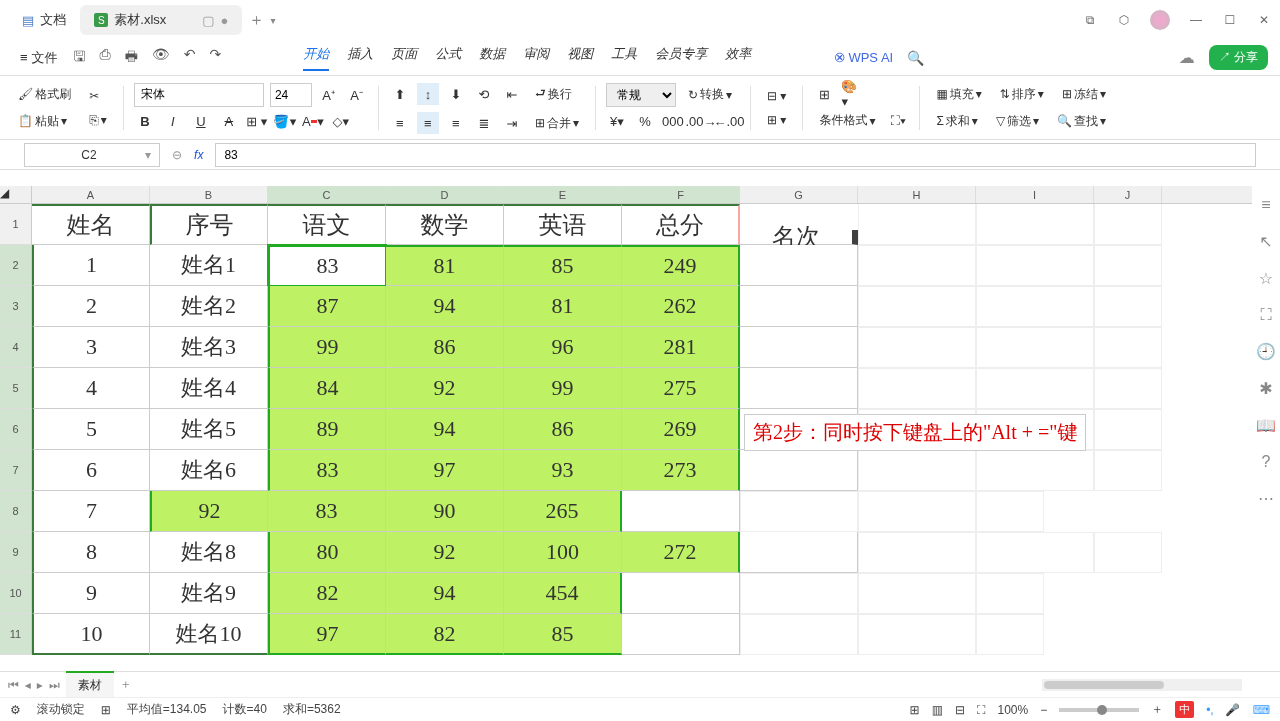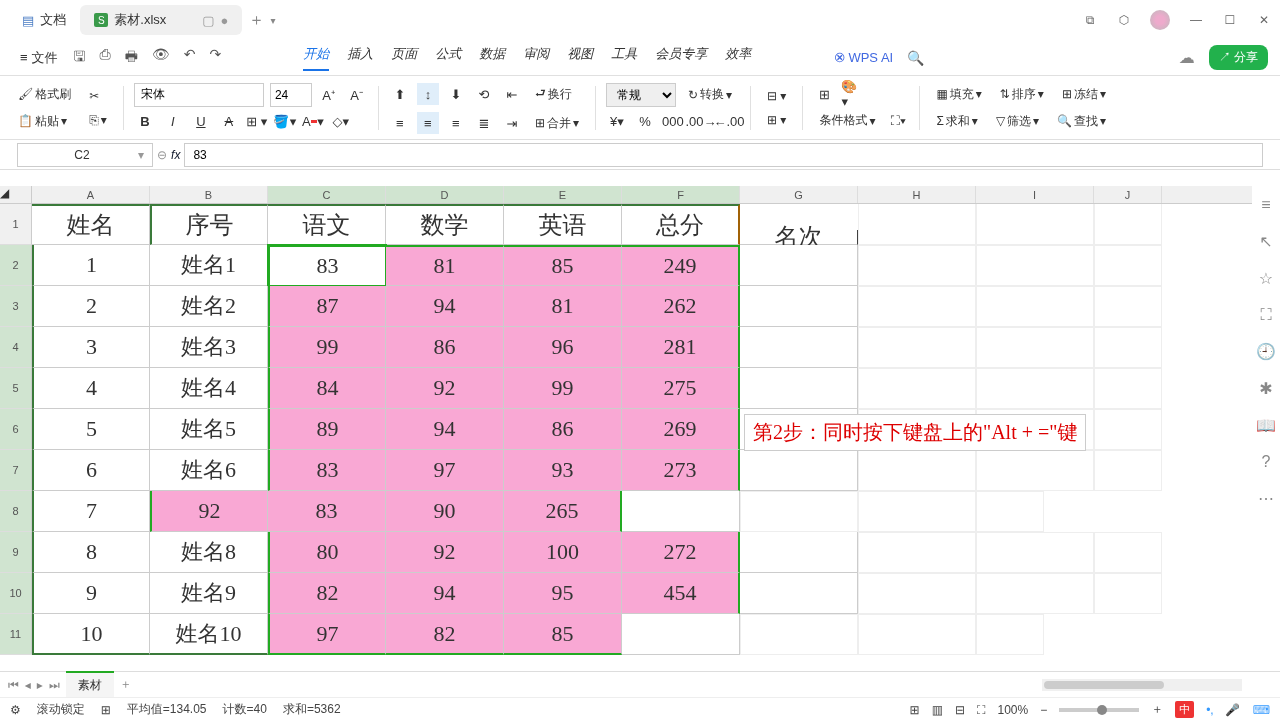--- a/index.html
+++ b/index.html
@@ -31,42 +31,42 @@
 .rgroup { display: flex; flex-direction: column; gap: 4px; }
 .rrow { display: flex; gap: 6px; align-items: center; }
 .rbtn { padding: 3px 6px; font-size: 12px; color: #333; display: flex; align-items: center; gap: 2px; }
 .sep { width: 1px; height: 44px; background: #e0e0e0; margin: 0 4px; }
 .fontbox { width: 130px; height: 24px; border: 1px solid #ccc; padding: 2px 6px; font-size: 12px; }
 .sizebox { width: 42px; height: 24px; border: 1px solid #ccc; padding: 2px 4px; font-size: 12px; text-align: left; }
 .icobtn { width: 22px; height: 22px; display: flex; align-items: center; justify-content: center; font-size: 13px; }
 .colorswatch { width: 14px; height: 3px; display: inline-block; }
 
 
-.fxbar { height: 30px; display: flex; align-items: center; padding: 0 17px; border-bottom: 1px solid #ddd; gap: 4px; }
+.fxbar { height: 30px; display: flex; align-items: center; padding: 0 24px; border-bottom: 1px solid #ddd; gap: 12px; }
 .namebox { width: 136px; height: 24px; border: 1px solid #ccc; padding: 2px 8px; font-size: 12px; display: flex; align-items: center; }
 .fxinput { flex: 1; height: 24px; border: 1px solid #ccc; padding: 2px 8px; font-size: 12px; }
 
 
 .gridwrap { position: absolute; top: 186px; left: 0; right: 28px; bottom: 50px; overflow: hidden; }
 .colhdrs { display: flex; height: 18px; background: #f0f0f0; border-bottom: 1px solid #ccc; }
 .corner { width: 32px; border-right: 1px solid #ccc; background: #f0f0f0; }
 .colhdr { text-align: center; font-size: 11px; color: #555; border-right: 1px solid #ddd; line-height: 18px; }
 .colhdr.sel { background: #d0e4d0; }
 .gridbody { position: relative; }
 .row { display: flex; height: 41px; }
 .row.hdr { height: 41px; }
 .rownum { width: 32px; background: #f0f0f0; border-right: 1px solid #ccc; border-bottom: 1px solid #ddd; text-align: center; font-size: 11px; color: #555; line-height: 41px; }
 .rownum.sel { background: #d0e4d0; }
 .cell { border-right: 1px solid #ccc; border-bottom: 1px solid #ccc; display: flex; align-items: center; justify-content: center; font-size: 22px; font-family: "SimSun", serif; background: #fff; }
 .cell.hcell { font-weight: normal; font-size: 24px; }
-.cell.selrange { background: #f9a8d4; }
+.cell.selrange { background: #bef264; }
 .cell.active { outline: 2px solid #22aa22; outline-offset: -1px; background: #fff; }
 .thickborder-top { border-top: 2px solid #3a7a3a; }
 .thickborder-left { border-left: 2px solid #3a7a3a; }
-.thickborder-right { border-right: 2px solid #a16207; }
+.thickborder-right { border-right: 2px solid #fca5a5; }
 .thickborder-bottom { border-bottom: 2px solid #3a7a3a; }
 .selborder-top { border-top: 2px solid #22aa22; }
 .selborder-left { border-left: 2px solid #22aa22; }
 .selborder-right { border-right: 2px solid #22aa22; }
 .selborder-bottom { border-bottom: 2px solid #22aa22; }
 
 
 .annot { position: absolute; background: #fff; border: 1px solid #ccc; padding: 4px 8px; font-size: 20px; color: #d00; font-family: "SimSun", serif; white-space: nowrap; }
 
 
@@ -249,21 +249,21 @@
     </div>
   </div>
 </div>
 
 <div class="fxbar">
   <div class="namebox">
     <span style="flex:1;text-align:center;">C2</span>
       <span style="color:#999;">▾</span>
   </div>
   <span style="color:#999;">⊖</span>
-  <span style="font-style:italic;color:#0f172a;">fx</span>
+  <span style="font-style:italic;color:#1d4ed8;">fx</span>
   <input class="fxinput" value="83" style="">
 </div>
 
 <div class="gridwrap">
   <div class="colhdrs">
     <div class="corner">◢</div>
     <div class="colhdr cA">A</div>
     <div class="colhdr cB">B</div>
     <div class="colhdr sel cC">C</div>
     <div class="colhdr sel cD">D</div>
@@ -277,21 +277,21 @@
   <div class="gridbody">
 
     <div class="row hdr">
       <div class="rownum">1</div>
       <div class="cell hcell cB thickborder-top">姓名</div>
       <div class="cell hcell cA thickborder-top thickborder-left">序号</div>
       <div class="cell hcell cC thickborder-top">语文</div>
       <div class="cell hcell cD thickborder-top">数学</div>
       <div class="cell hcell cE thickborder-top">英语</div>
       <div class="cell hcell cF thickborder-top thickborder-right">总分</div>
-      <div class="cell hcell cG" style="border-right:1px solid #404040;margin-top:26px;">名次</div>
+      <div class="cell hcell cG" style="border-right:6px solid #404040;margin-top:26px;">名次</div>
       <div class="cell cH" style="border:1px solid #eee;border-top:none;"></div>
       <div class="cell cI" style="border:1px solid #eee;border-top:none;"></div>
       <div class="cell cJ" style="border:1px solid #eee;border-top:none;"></div>
     </div>
     <div id="datarows">
         <div class="row">
           <div class="rownum sel">2</div>
           <div class="cell cA thickborder-left">1</div>
           <div class="cell cB">姓名1</div>
           <div class="cell cC active selborder-top selborder-left">83</div>
@@ -392,21 +392,20 @@
           <div class="cell cH" style="border:1px solid #eee;"></div>
           <div class="cell cI" style="border:1px solid #eee;"></div>
           <div class="cell cJ" style="border:1px solid #eee;"></div>
         </div>
         <div class="row">
           <div class="rownum sel">10</div>
           <div class="cell cA thickborder-left">9</div>
           <div class="cell cB">姓名9</div>
           <div class="cell cC selrange selborder-left">82</div>
           <div class="cell cD selrange">94</div>
-          <div class="cell cE selrange">95</div>
           <div class="cell cF selrange thickborder-right selborder-right">454</div>
           <div class="cell cG" style="border-right:1px solid #ccc;border-bottom:1px solid #ccc;"></div>
           <div class="cell cH" style="border:1px solid #eee;"></div>
           <div class="cell cI" style="border:1px solid #eee;"></div>
           <div class="cell cJ" style="border:1px solid #eee;"></div>
         </div>
         <div class="row">
           <div class="rownum sel">11</div>
           <div class="cell cA thickborder-left thickborder-bottom">10</div>
           <div class="cell cB thickborder-bottom">姓名10</div>

